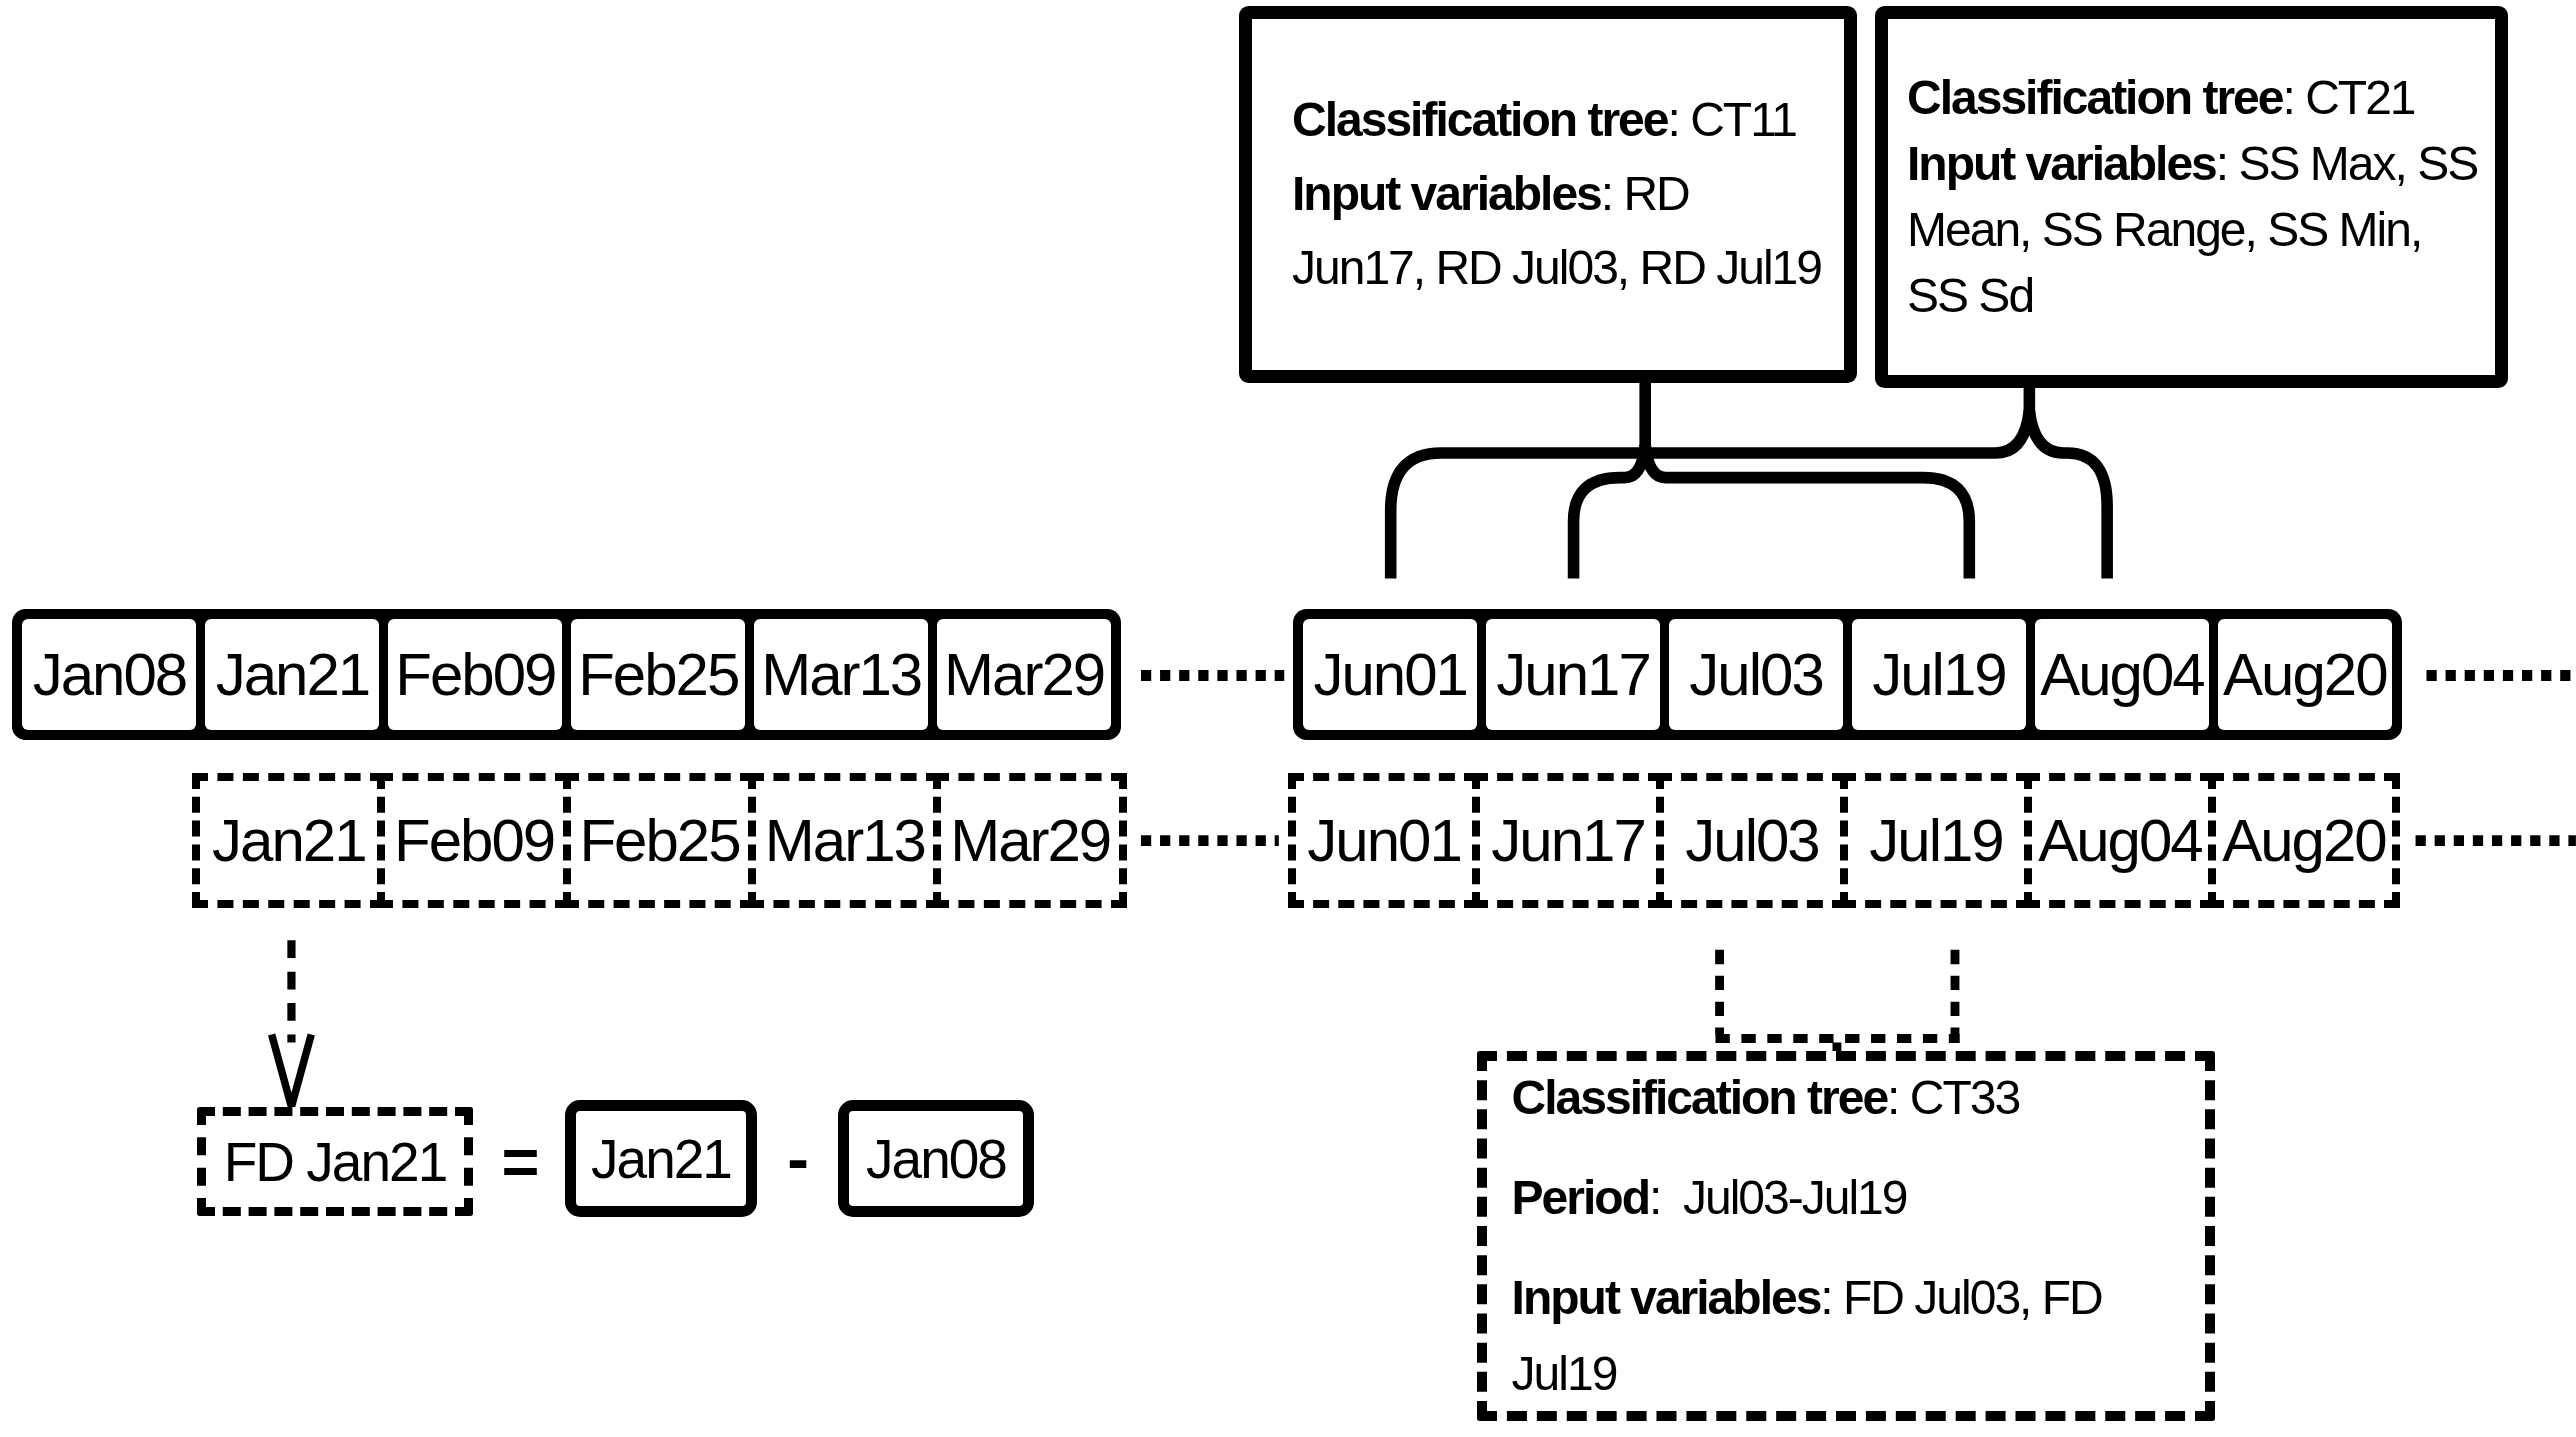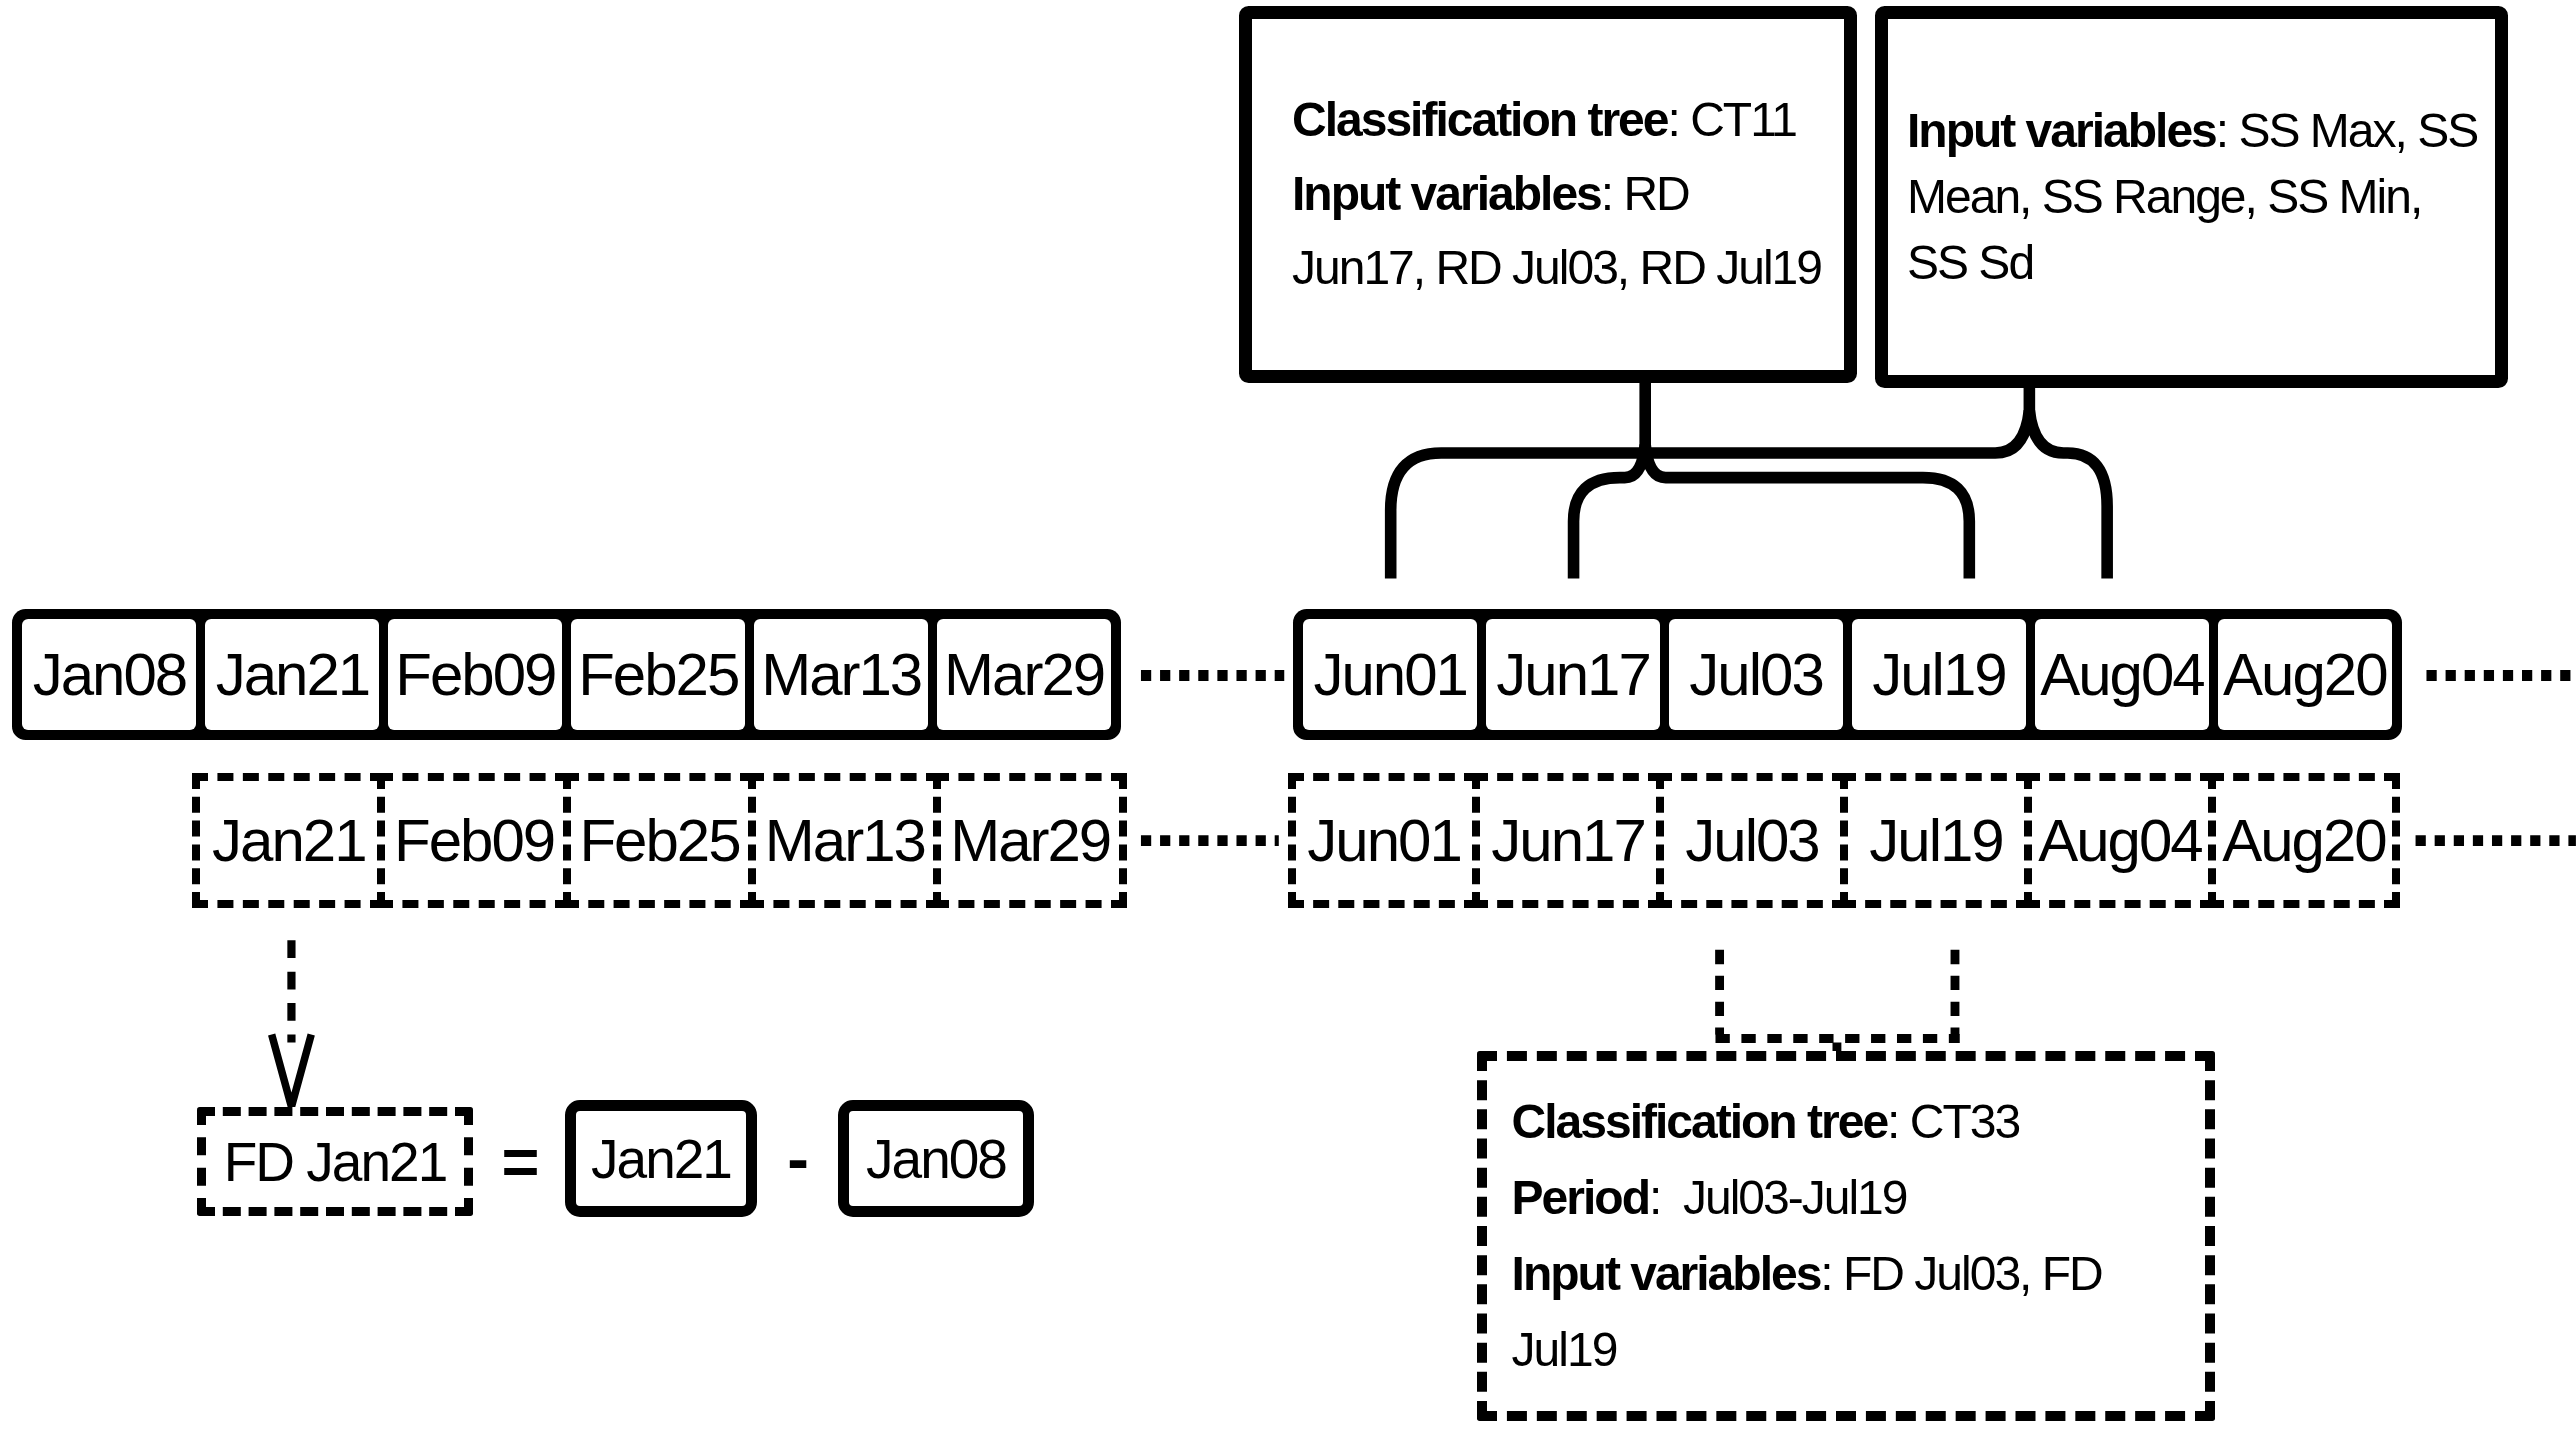--- a/index.html
+++ b/index.html
@@ -121,20 +121,21 @@
     <line x1="1672" y1="1232" x2="1874" y2="1232" stroke-width="16" stroke-dasharray="15 13"></line>
     <line x1="3540" y1="1232" x2="3775" y2="1232" stroke-width="16" stroke-dasharray="15 13"></line>
   </svg>
 
   <div class="ctbox ct11" style="left:1239px;top:5.5px;width:618px;height:377px;padding-left:40px;">
     <p><b>Classification tree</b><span>: CT11</span></p>
     <p><b>Input variables</b><span>: RD Jun17, RD Jul03, RD Jul19</span></p>
   </div>
 
   <div class="ctbox ct21" style="left:1875px;top:5.5px;width:633px;height:382px;padding-left:19px;padding-right:11px;">
+    <p><b>Classification tree</b><span>: CT21</span></p>
     <p><b>Input variables</b><span>: SS Max, SS Mean, SS Range, SS Min, SS Sd</span></p>
   </div>
 
   <div class="group-solid" style="left:12.3px;top:609px;width:1109px;height:131px;">
     <div class="cell-solid">Jan08</div>
     <div class="cell-solid">Jan21</div>
     <div class="cell-solid">Feb09</div>
     <div class="cell-solid">Feb25</div>
     <div class="cell-solid">Mar13</div>
     <div class="cell-solid">Mar29</div>
@@ -175,20 +176,20 @@
   <div class="eqbox solid" style="left:565px;top:1100px;width:192px;height:117px;">
       <span>Jan21</span>
     </div>
   <div class="op" style="left:759px;top:1100px;width:78px;height:117px;">
       <span>-</span>
     </div>
   <div class="eqbox solid" style="left:838px;top:1100px;width:196px;height:117px;">
       <span>Jan08</span>
     </div>
 
-  <div class="ctbox ct33 dashed" style="left:1477px;top:1051px;width:738px;height:370px;padding-left:24.6px;">
+  <div class="ctbox ct33 dashed" style="left:1477px;top:1051px;width:738px;height:370px;padding-left:24.6px;gap:24px;">
     <p><b>Classification tree</b><span>: CT33</span></p>
     <p><b>Period</b><span>:  Jul03-Jul19</span></p>
     <p><b>Input variables</b><span>: FD Jul03, FD Jul19</span></p>
   </div>
 
 </div>
 
 
 </body></html>

